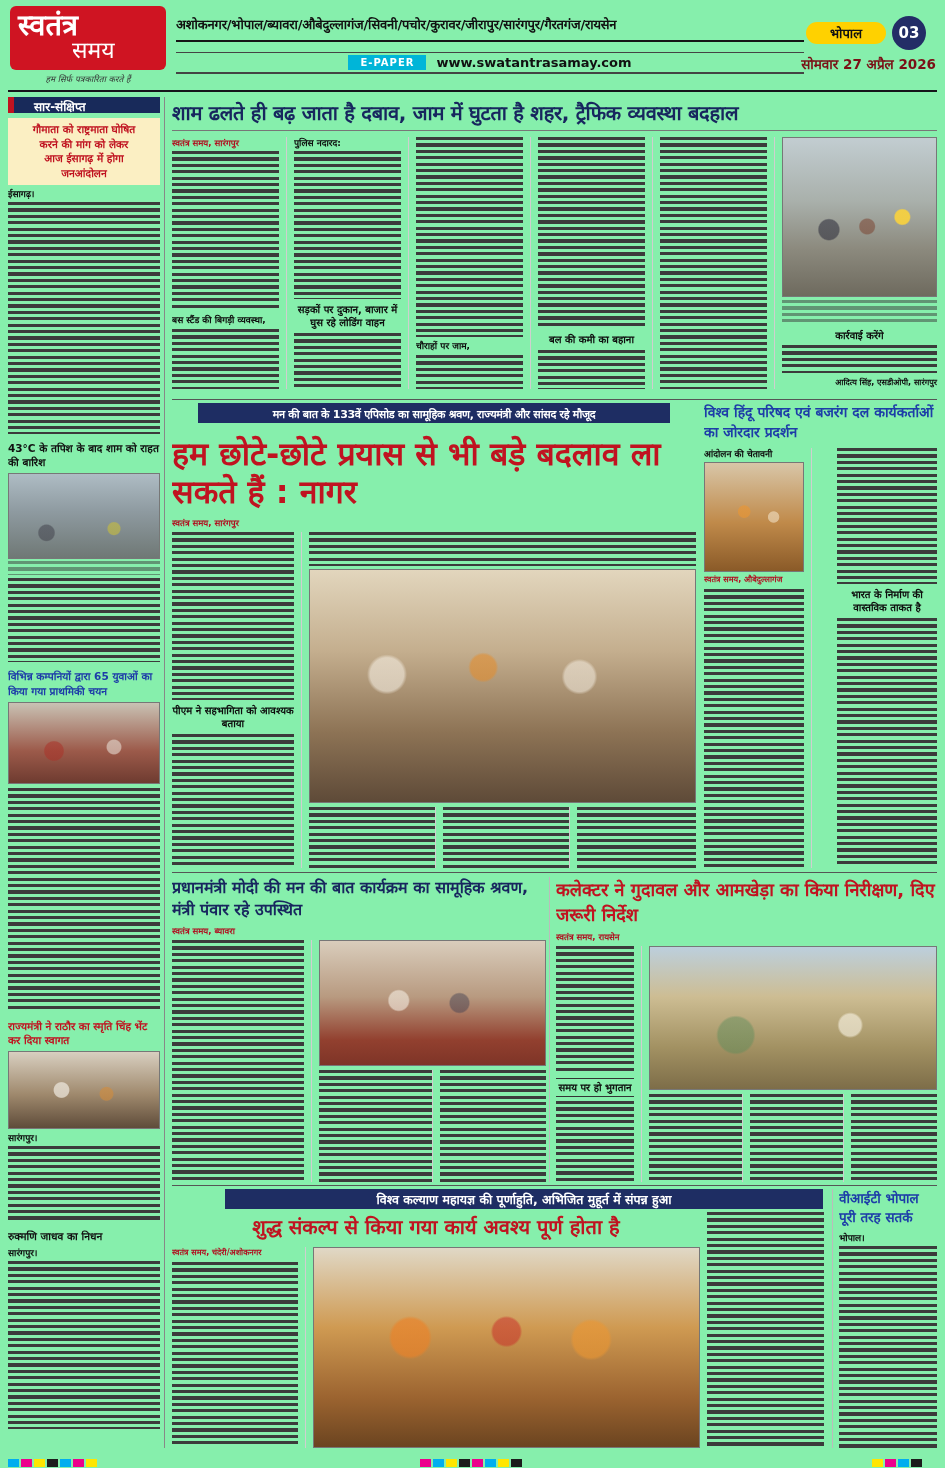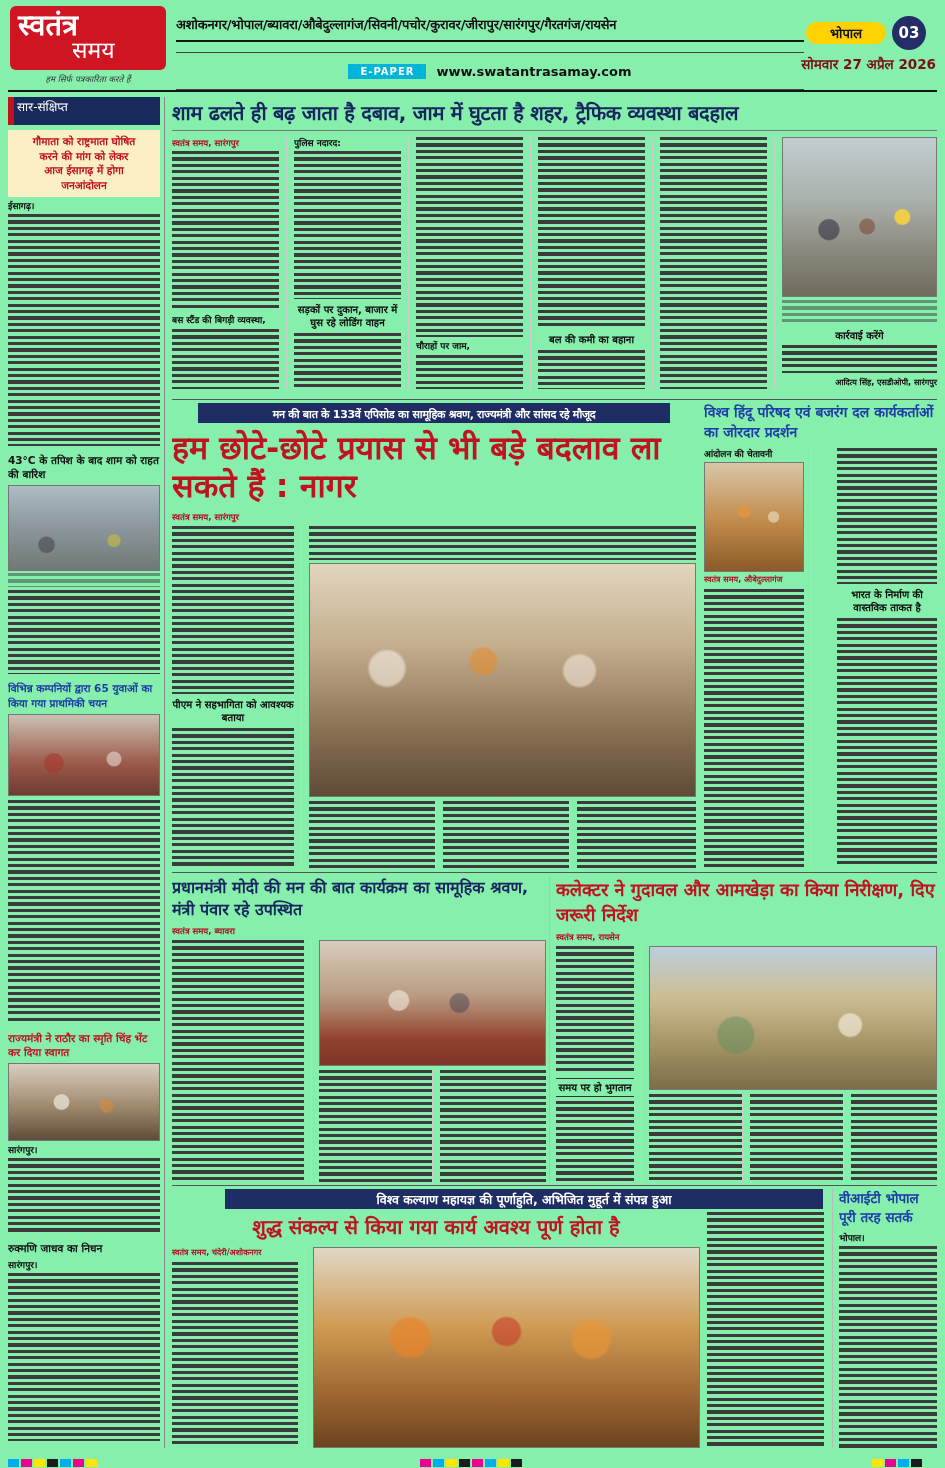--- a/index.html
+++ b/index.html
@@ -34,36 +34,36 @@
 
   <div class="abs" style="left:0;top:0;width:945px;height:94px">
     <div class="abs" style="left:10px;top:6px;width:156px;height:64px;background:#cf1422;border-radius:6px;color:#fff;padding:1px 8px">
       <div style="font-size:29px;font-weight:bold;line-height:36px">स्वतंत्र</div>
       <div style="font-size:23px;font-weight:normal;line-height:26px;margin-left:54px;margin-top:-6px">समय</div>
     </div>
     <div class="abs" style="left:10px;top:73px;width:156px;font-size:8.5px;font-style:italic;text-align:center;color:#333">हम सिर्फ पत्रकारिता करते हैं</div>
 
     <div class="abs" style="left:176px;top:10px;width:628px;height:32px;border-bottom:2px solid #151515;font-size:13px;font-weight:bold;line-height:30px;white-space:nowrap;overflow:hidden;letter-spacing:-0.2px">अशोकनगर/भोपाल/ब्यावरा/औबेदुल्लागंज/सिवनी/पचोर/कुरावर/जीरापुर/सारंगपुर/गैरतगंज/रायसेन</div>
 
-    <div class="abs" style="left:176px;top:52px;width:628px;height:39px;border-top:1px solid #444;border-bottom:2px solid #444;display:flex;align-items:center;justify-content:center;gap:10px">
+    <div class="abs" style="left:176px;top:52px;width:628px;height:22px;border-top:1px solid #444;border-bottom:2px solid #444;display:flex;align-items:center;justify-content:center;gap:10px">
       <span style="background:#00b5d8;color:#fff;font-weight:bold;font-size:10px;padding:2px 12px;letter-spacing:1px">E-PAPER</span>
       <span style="font-weight:bold;font-size:13px">www.swatantrasamay.com</span>
     </div>
 
     <div class="abs" style="left:806px;top:22px;width:80px;height:22px;background:#ffd100;border-radius:12px;display:flex;align-items:center;justify-content:center;font-weight:bold;font-size:13px">भोपाल</div>
     <div class="abs" style="left:892px;top:16px;width:34px;height:34px;background:#232d66;border-radius:50%;color:#fff;display:flex;align-items:center;justify-content:center;font-weight:bold;font-size:15px">03</div>
     <div class="abs" style="left:760px;top:55px;width:176px;text-align:right;font-weight:bold;font-size:13.5px;color:#7a1016;white-space:nowrap">सोमवार 27 अप्रैल 2026</div>
 
     <div class="abs" style="left:8px;top:90px;width:929px;border-top:2.5px solid #15151a"></div>
   </div>
 
   <div class="abs" style="left:164px;top:97px;height:1351px;border-left:1px solid #888"></div>
 
   <div class="abs col" style="left:8px;top:97px;width:152px;height:1351px">
-    <div style="height:28px;background:#182a5a;color:#fff;font-weight:normal;font-size:12px;line-height:20px;padding-left:3px;border-left:6px solid #c01320">सार-संक्षिप्त</div>
+    <div style="height:16px;background:#182a5a;color:#fff;font-weight:bold;font-size:12px;line-height:20px;padding-left:20px;border-left:6px solid #c01320">सार-संक्षिप्त</div>
 
     <div class="col" style="margin-top:5px">
       <div style="background:#fbefc3;padding:4px 22px">
         <div class="sb-hl" style="color:#c01320;text-align:center">गौमाता को राष्ट्रमाता घोषित करने की मांग को लेकर आज ईसागढ़ में होगा जनआंदोलन</div>
       </div>
       <div class="lead" style="margin-top:3px">ईसागढ़।</div>
       <div class="sim" style="height:232px;margin-top:2px"></div>
     </div>
 
     <div class="col" style="margin-top:7px">
@@ -141,21 +141,21 @@
         <div class="sim" style="height:28px;margin-top:3px"></div>
         <div class="signoff" style="margin-top:3px">आदित्य सिंह, एसडीओपी, सारंगपुर</div>
       </div>
     </div>
   </div>
 
   <div class="abs hrule" style="left:172px;top:399px;width:765px"></div>
 
   <div class="abs col" style="left:172px;top:403px;width:524px;height:465px">
     <div class="kicker" style="width:472px;height:20px;margin:0 auto;font-size:11px;letter-spacing:-0.3px;padding:0 4px">मन की बात के 133वें एपिसोड का सामूहिक श्रवण, राज्यमंत्री और सांसद रहे मौजूद</div>
-    <div class="hl-red" style="font-size:32px;line-height:1.2;height:80px;margin-top:6px;overflow:hidden">हम छोटे-छोटे प्रयास से भी बड़े बदलाव ला सकते हैं : नागर</div>
+    <div class="hl-red" style="font-size:32px;line-height:1.2;height:80px;margin-top:12px;overflow:hidden">हम छोटे-छोटे प्रयास से भी बड़े बदलाव ला सकते हैं : नागर</div>
     <div class="byline" style="margin-top:2px">स्वतंत्र समय, सारंगपुर</div>
     <div class="row" style="gap:7px;margin-top:3px;flex:1">
       <div class="col colrule" style="width:130px;flex:none">
         <div class="sim" style="height:168px"></div>
         <div class="sub" style="margin-top:4px">पीएम ने सहभागिता को आवश्यक बताया</div>
         <div class="sim" style="flex:1;margin-top:4px"></div>
       </div>
       <div class="col" style="flex:1">
         <div class="sim" style="height:34px"></div>
         <div class="ph" style="height:234px;margin-top:3px;background:

